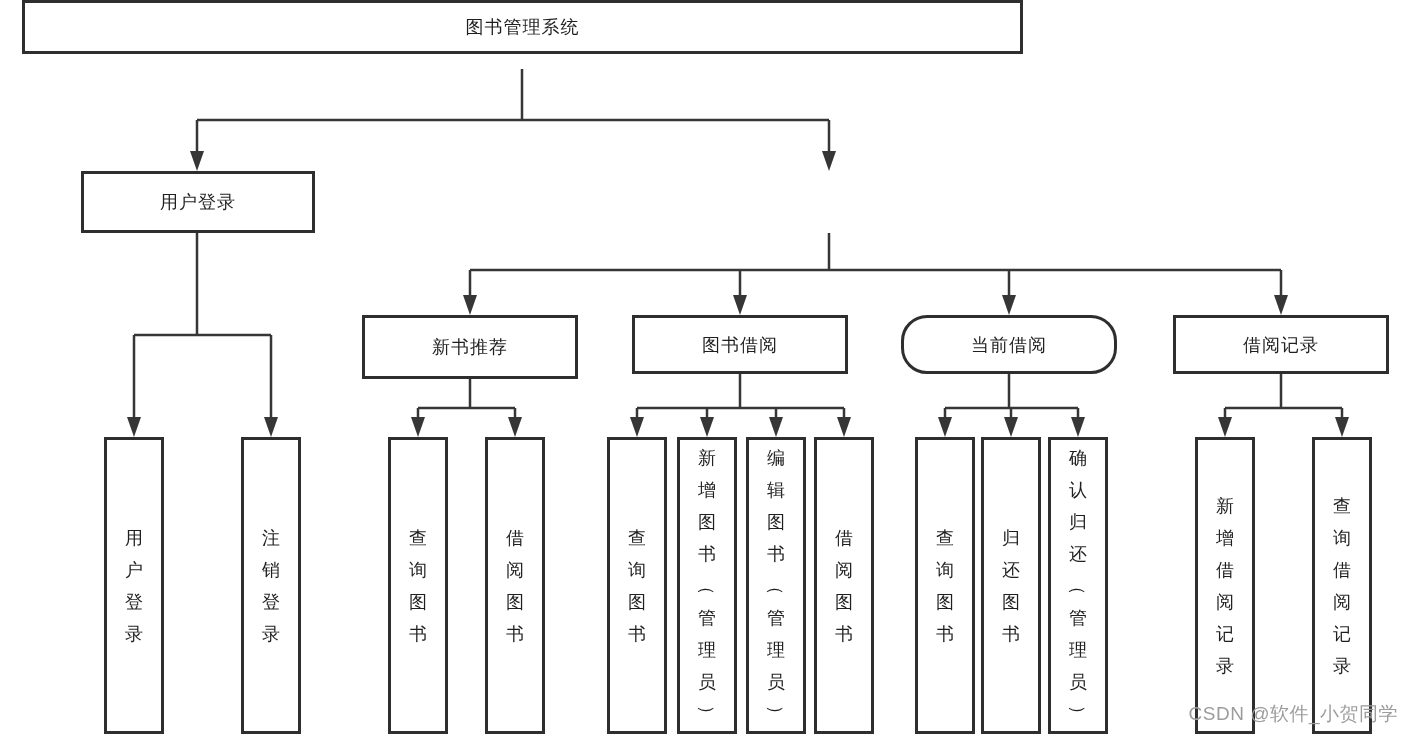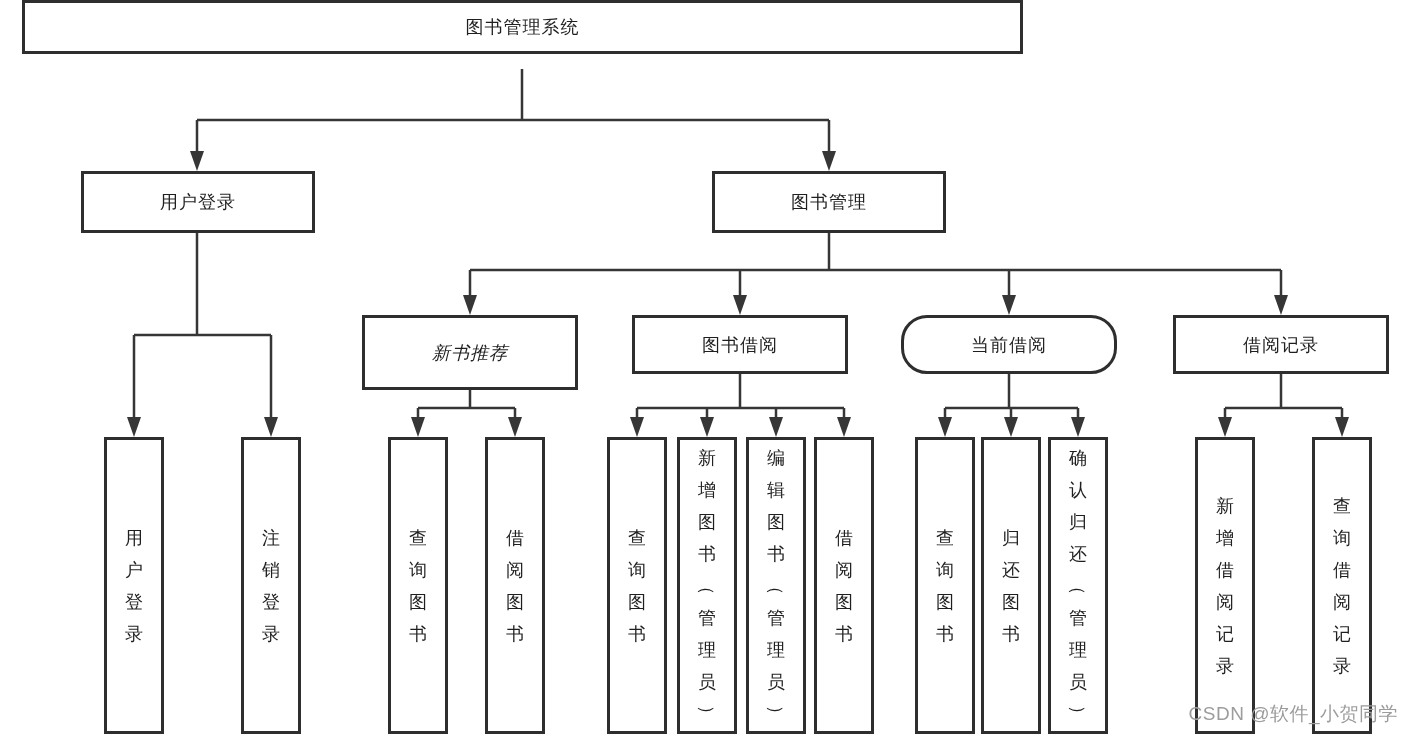--- a/index.html
+++ b/index.html
@@ -88,23 +88,22 @@
       <polygon points="1004,417 1018,417 1011,437"></polygon>
       <polygon points="1071,417 1085,417 1078,437"></polygon>
       <polygon points="1218,417 1232,417 1225,437"></polygon>
       <polygon points="1335,417 1349,417 1342,437"></polygon>
     </g>
   </svg>
 
   <div class="node" style="left:22px; top:0; width:1001px; height:54px;">图书管理系统</div>
 
   <div class="node" style="left:81px; top:171px; width:234px; height:62px;">用户登录</div>
-  <div class="node" style="left:712px; top:171px; width:234px; height:62px;">图书管理</div>
-
-  <div class="node" style="left:362px; top:315px; width:216px; height:75px;font-style:italic;">新书推荐</div>
+
+  <div class="node" style="left:362px; top:315px; width:216px; height:64px;">新书推荐</div>
   <div class="node" style="left:632px; top:315px; width:216px; height:59px;">图书借阅</div>
   <div class="node" style="left:901px; top:315px; width:216px; height:59px;border-radius:26px;">当前借阅</div>
   <div class="node" style="left:1173px; top:315px; width:216px; height:59px;">借阅记录</div>
 
   <div class="node vbox" style="left:104px; top:437px; width:60px; height:297px;">
     <span class="vtext">
         <span class="vchar">用</span>
         <span class="vchar">户</span>
         <span class="vchar">登</span>
         <span class="vchar">录</span>

